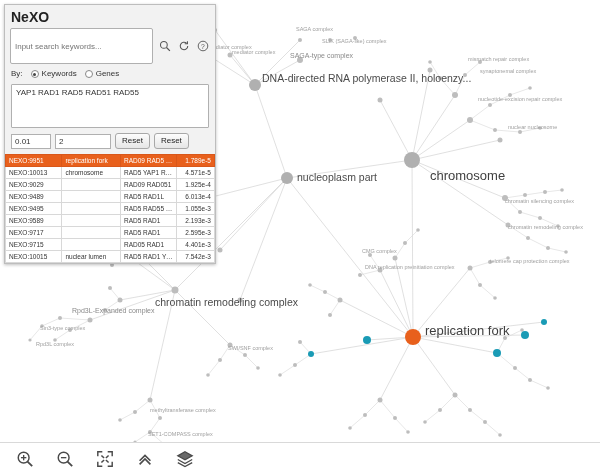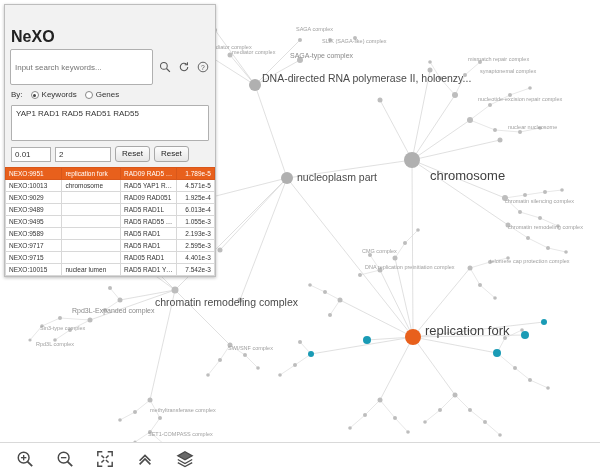--- a/index.html
+++ b/index.html
@@ -24,25 +24,24 @@
     position: absolute;
     left: 4px; top: 4px;
     width: 212px;
     background: #f2f2f2;
     border: 1px solid #bdbdbd;
     box-shadow: 0 1px 3px rgba(0,0,0,0.25);
     z-index: 50;
     font-size: 8px;
   }
   .panel-title {
-    font-size: 16px;
+    font-size: 14px;
     font-weight: bold;
     color: #222;
     padding: 4px 6px 3px 6px;
-    margin-top: 19px;
   }
   .search-row {
     display: flex;
     align-items: center;
     padding: 0 5px 5px 5px;
     gap: 4px;
   }
   .search-input {
     flex: 1;
     height: 17px;
@@ -86,21 +85,21 @@
     background: #444;
   }
 
   .section-label {
     padding: 3px 6px 2px 6px;
     font-size: 8.5px;
     color: #222;
   }
   .term-box {
     margin: 0 6px 5px 6px;
-    height: 36px;
+    height: 44px;
     background: #fff;
     border: 1px solid #b0b0b0;
     font-size: 8px;
     color: #333;
     padding: 3px 4px;
     overflow: hidden;
     border-radius: 1px;
   }
 
   .thresh-row {

